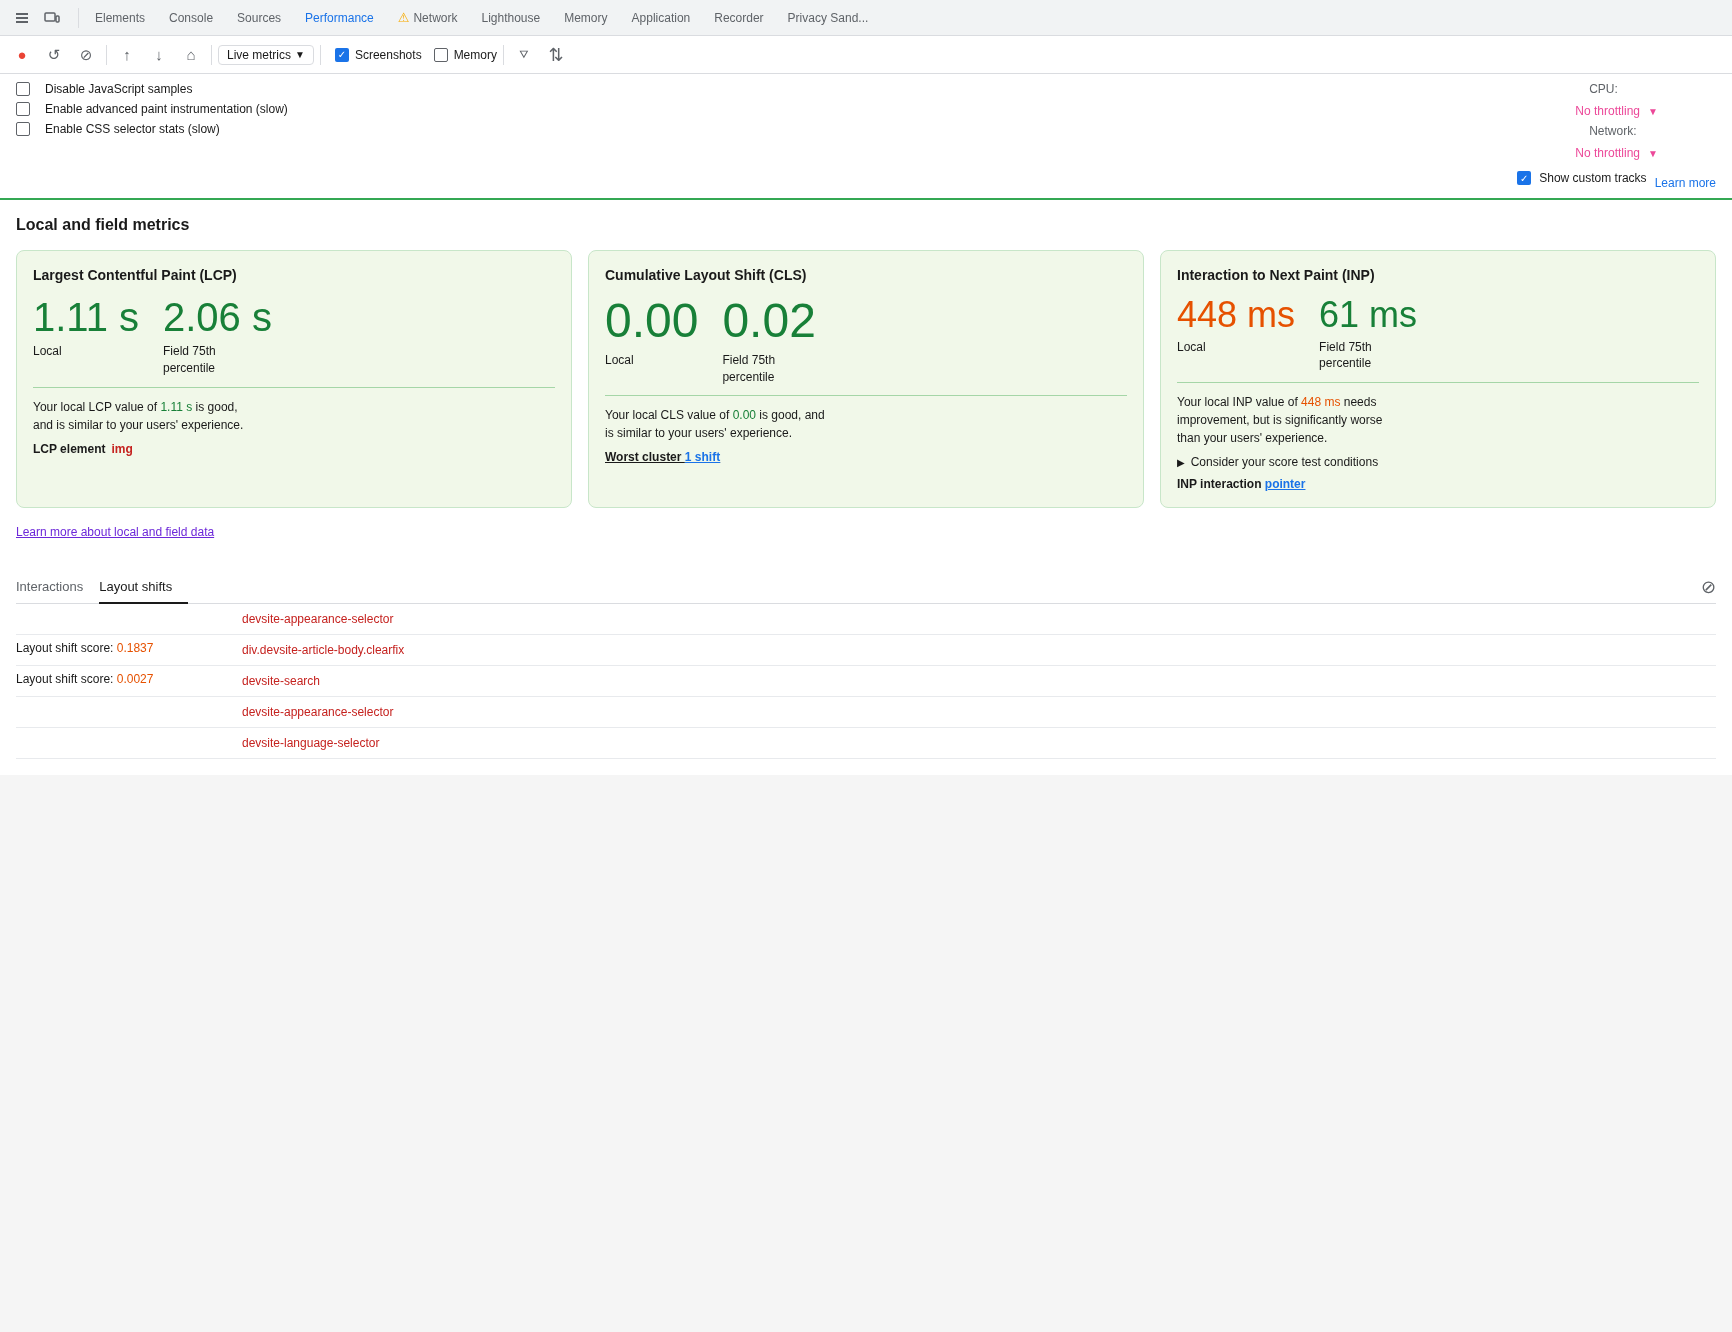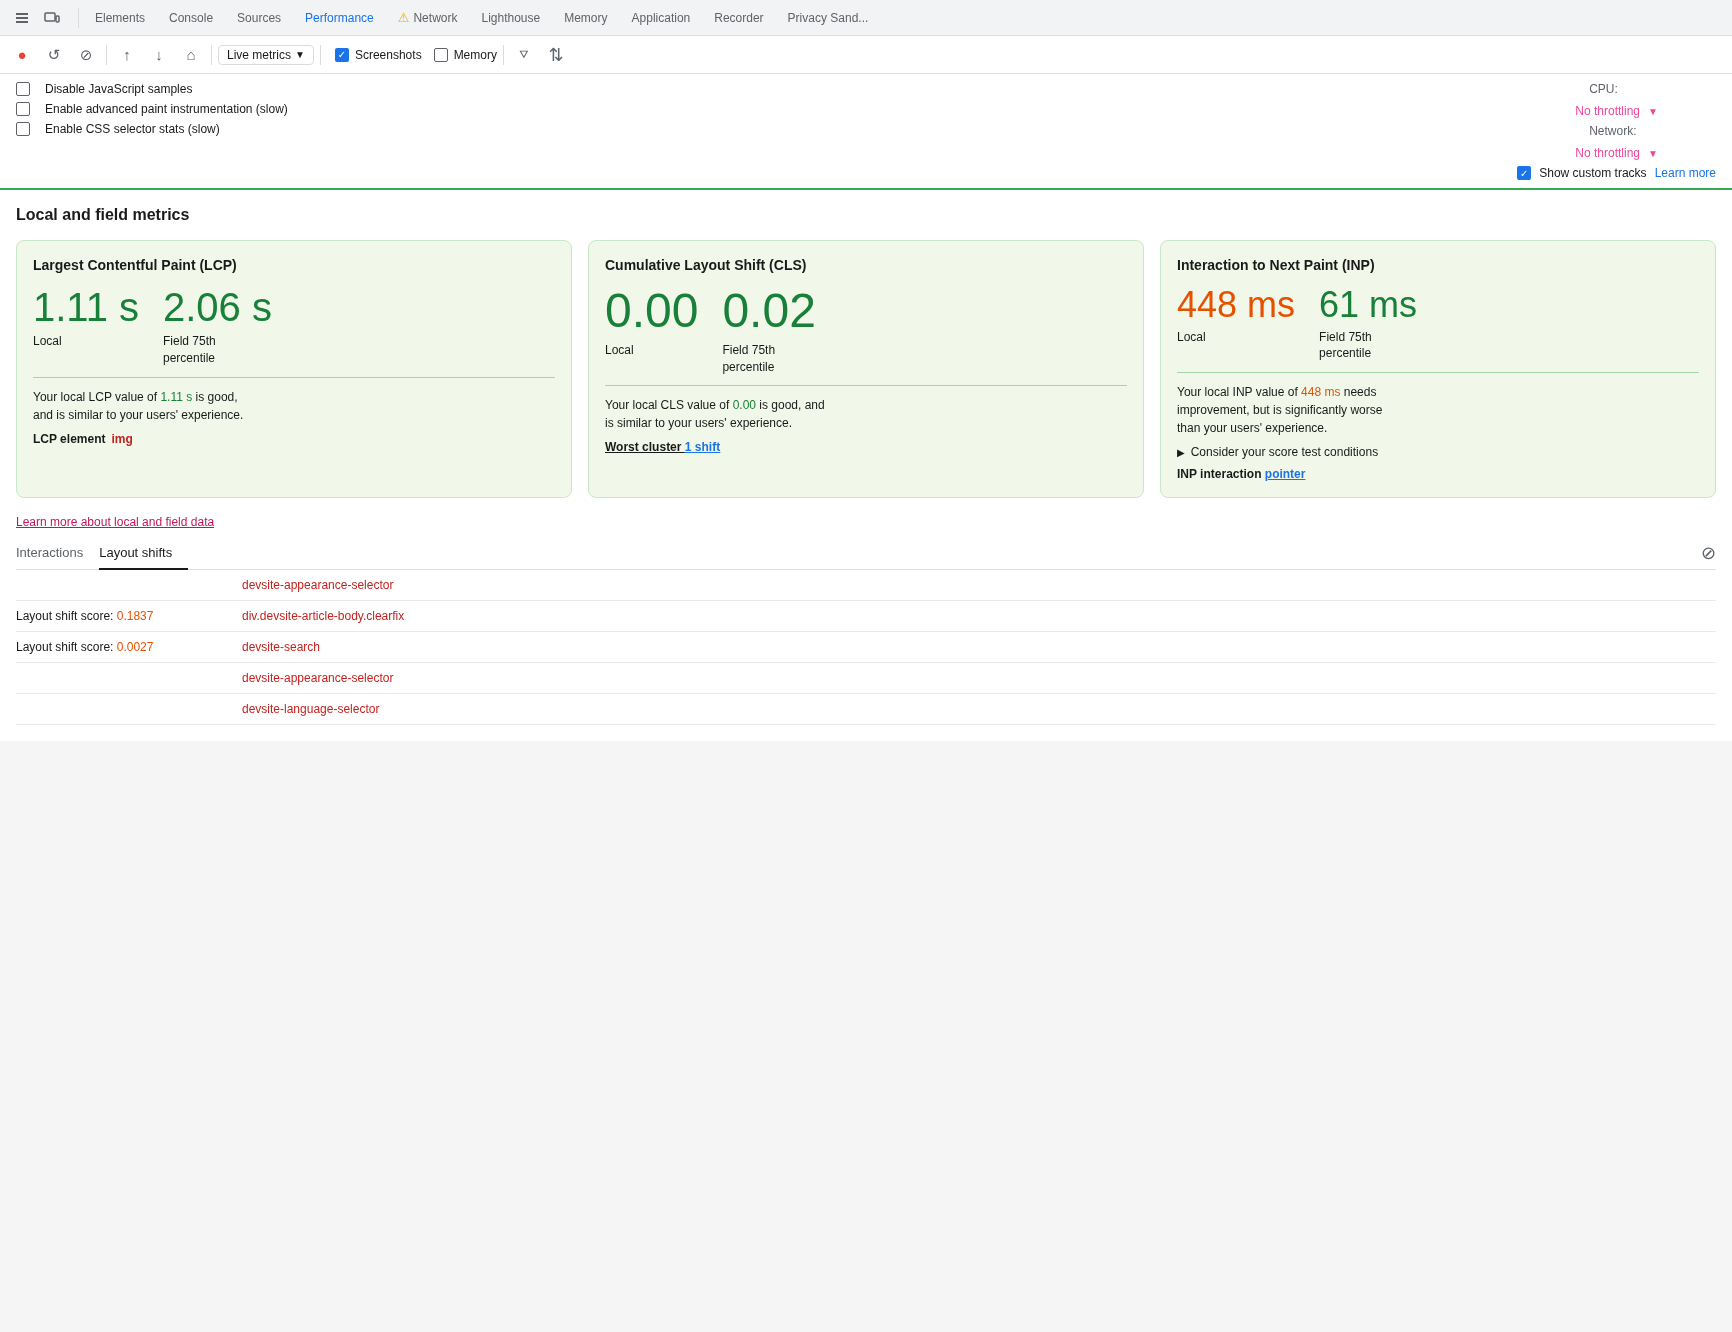--- a/index.html
+++ b/index.html
@@ -68,21 +68,21 @@
     .settings-left { display: flex; flex-direction: column; gap: 6px; }
     .setting-item { display: flex; align-items: center; gap: 15px; font-size: 12px; }
     .settings-right { display: flex; flex-direction: column; gap: 6px; }
     .throttle-row { display: flex; align-items: center; gap: 8px; font-size: 12px; flex-direction: column; }
     .throttle-label { color: #5f6368; min-width: 55px; }
     .throttle-select {
       display: flex; align-items: center; gap: 4px;
       font-size: 12px; color: #ec4899; cursor: pointer;
     }
     .custom-tracks-row { display: flex; align-items: center; gap: 8px; font-size: 12px; }
-    .learn-more { color: #1a73e8; text-decoration: none; }
+    .learn-more { color: #1a73e8; text-decoration: none; margin-top: 10px; }
 
     
     .main-panel { background: #fff; padding: 16px; }
 
     .section-title { font-size: 16px; font-weight: 600; margin-bottom: 16px; }
 
     
     .metric-cards { display: flex; gap: 16px; margin-bottom: 16px; }
     .metric-card {
       flex: 1; background: #f1f8e9; border-radius: 8px; padding: 16px;
@@ -101,36 +101,36 @@
     .metric-desc .highlight-orange { color: #e65100; }
     .metric-element { display: flex; align-items: center; gap: 6px; font-size: 12px; font-weight: 600; margin-top: 8px; }
     .element-link { color: #c5221f; }
     .worst-cluster { font-size: 12px; font-weight: 600; margin-top: 8px; text-decoration: underline; }
     .cluster-link { color: #1a73e8; text-decoration: underline; cursor: pointer; }
     .consider-row { display: flex; align-items: center; gap: 6px; font-size: 12px; margin-top: 8px; cursor: pointer; }
     .triangle { font-size: 10px; }
     .inp-interaction { font-size: 12px; margin-top: 8px; font-weight: 600; }
     .pointer-link { color: #1a73e8; text-decoration: underline; cursor: pointer; }
 
-    .learn-more-field { font-size: 12px; color: #be185d; text-decoration: underline; cursor: pointer; margin-bottom: 8px; display: inline-block; }
+    .learn-more-field { font-size: 12px; color: #6d28d9; text-decoration: underline; cursor: pointer; margin-bottom: 32px; display: inline-block; }
 
     
     .sub-tabs { display: flex; align-items: center; border-bottom: 1px solid #dadce0; margin-bottom: 0; }
     .sub-tab {
       padding: 8px 16px 8px 0; font-size: 13px; cursor: pointer; color: #5f6368;
       border-bottom: 2px solid transparent; margin-bottom: -1px;
     }
     .sub-tab.active { color: #1a1a1a; border-bottom-color: #1a1a1a; font-weight: 500; }
     .sub-tab-spacer { flex: 1; }
     .circle-slash { font-size: 18px; color: #5f6368; }
 
     
     .layout-shifts-table { width: 100%; }
     .ls-row {
-      display: flex; align-items: center; border-bottom: 1px solid #e8eaed;
+      display: flex; align-items: flex-start; border-bottom: 1px solid #e8eaed;
       padding: 6px 0;
     }
     .ls-label { font-size: 12px; color: #1a1a1a; min-width: 220px; }
     .ls-label .score-value { color: #e65100; }
     .ls-element { font-size: 12px; color: #c5221f; cursor: pointer; padding: 2px 6px; }
   </style>
 </head>
 <body>
 
 <div class="devtools-tabs">

